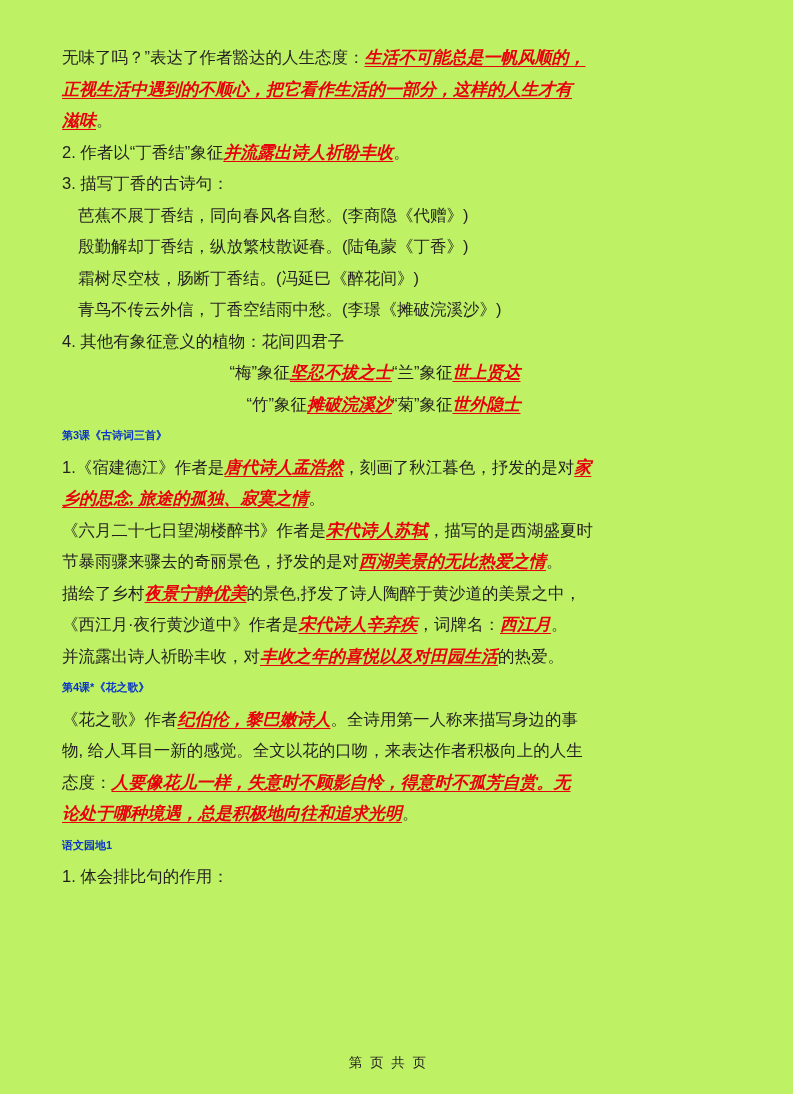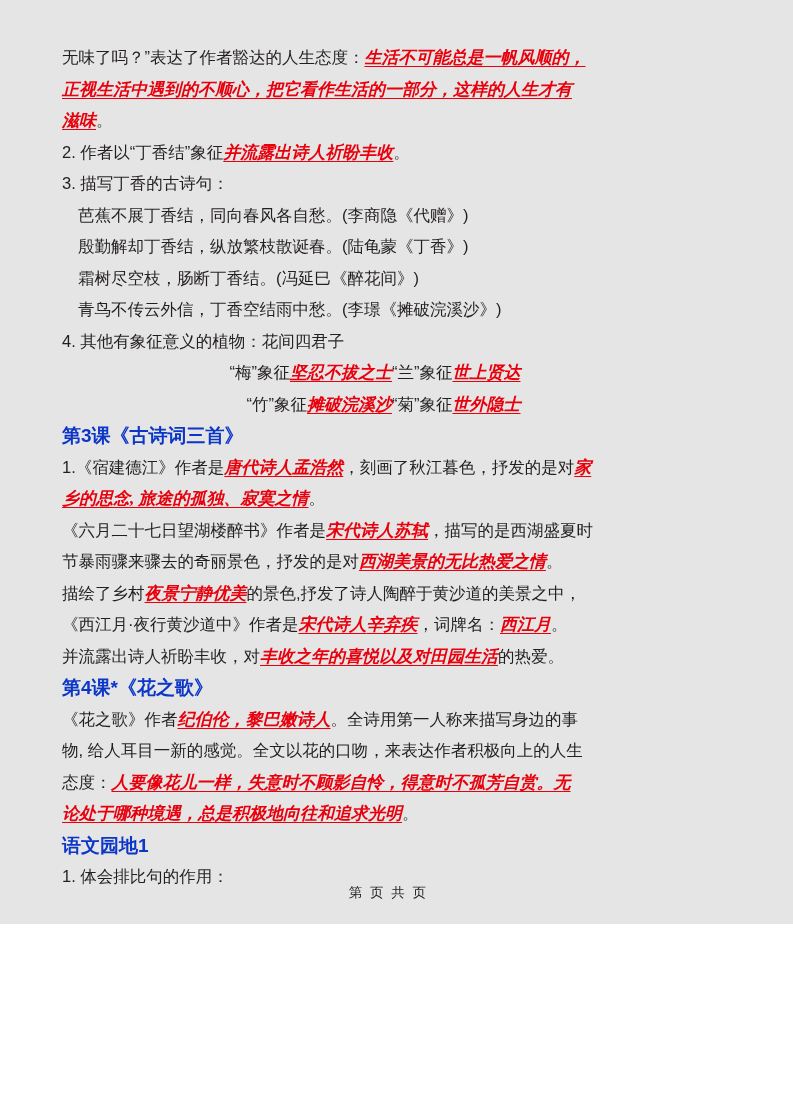--- a/index.html
+++ b/index.html
@@ -6,22 +6,22 @@
     margin: 0;
     padding: 0;
     background: #ffffff;
   }
   body {
     font-family: "Liberation Sans", sans-serif;
   }
   .page {
     position: relative;
     width: 793px;
-    height: 924px;
-    background: #e5e5e5;
+    height: 1094px;
+    background: #bef264;
     box-sizing: border-box;
     padding: 42px 62px 16px 62px;
     overflow: hidden;
   }
   .doc {
     font-size: 16.5px;
     line-height: 31.5px;
     color: #231f20;
   }
   .line {
@@ -35,21 +35,21 @@
     font-size: 17px;
     text-decoration: underline;
     text-underline-offset: 3px;
   }
   .blk {
     color: #231f20;
   }
   .heading {
     color: #0b36c8;
     font-weight: bold;
-    font-size: 19px;
+    font-size: 11px;
   }
   .two-col {
     display: block;
     white-space: nowrap;
   }
   .colA {
     display: inline-block;
     width: 330px;
     text-align: right;
   }

